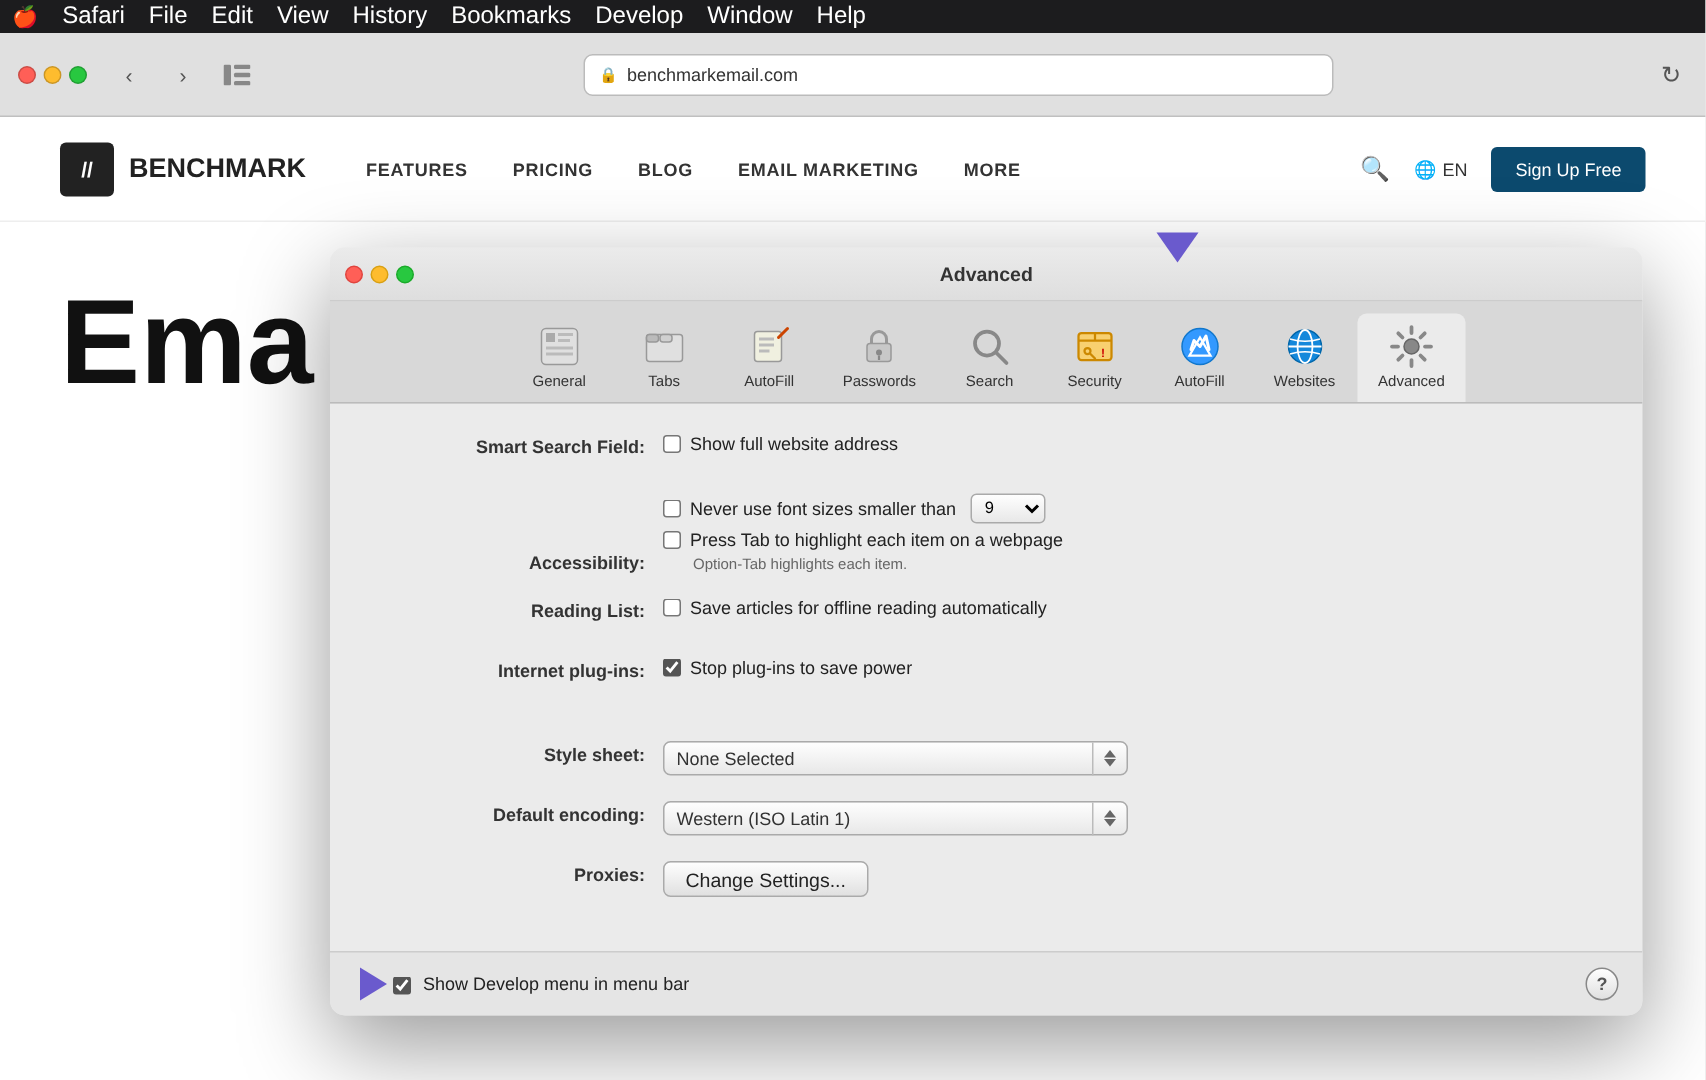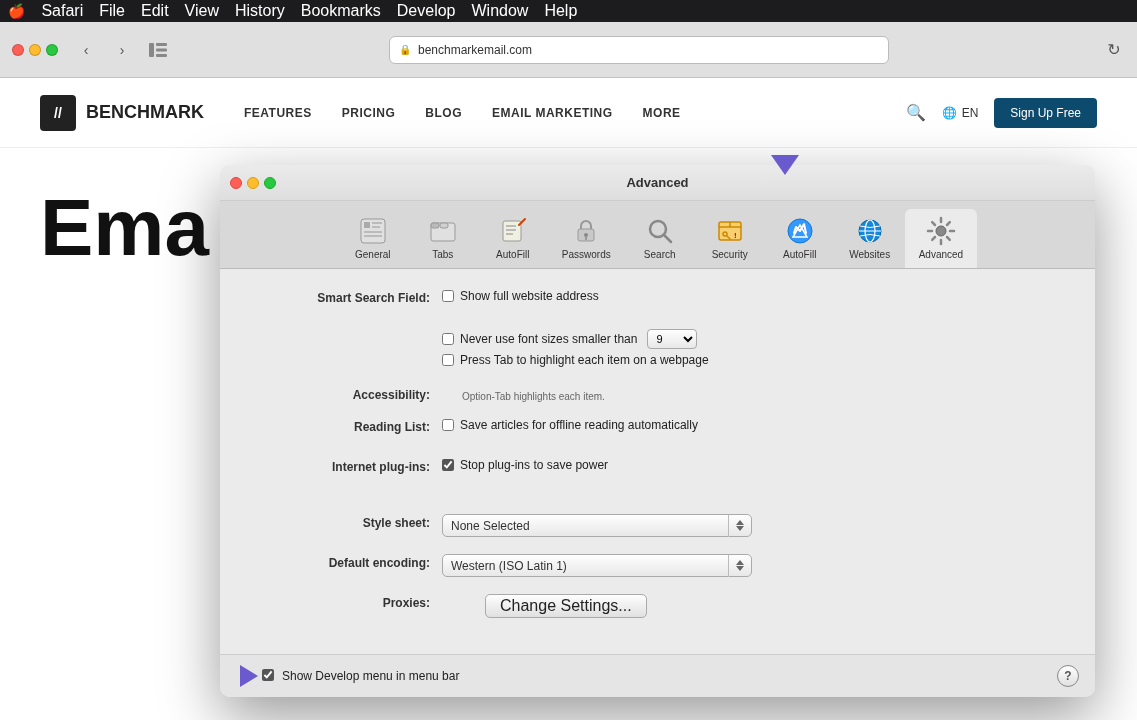--- a/index.html
+++ b/index.html
@@ -316,21 +316,20 @@
       display: flex;
       align-items: center;
       gap: 6px;
       font-size: 12px;
       color: #222;
     }
     .pref-hint {
       font-size: 10px;
       color: #666;
       margin-left: 20px;
-      margin-top: 20px;
     }
     input[type="checkbox"] {
       width: 12px;
       height: 12px;
       cursor: pointer;
       accent-color: #555;
     }
     .font-size-select {
       border: 1px solid #aaa;
       border-radius: 4px;
@@ -384,41 +383,40 @@
       border-right: 4px solid transparent;
     }
     .arrow-up { border-bottom: 5px solid #666; }
     .arrow-down { border-top: 5px solid #666; }
 
     .change-btn {
       height: 24px;
       border: 1px solid #aaa;
       border-radius: 5px;
       background: linear-gradient(to bottom, #fefefe, #e0e0e0);
-      font-size: 16px;
+      font-size: 13px;
       padding: 0 14px;
       cursor: pointer;
       color: #222;
       display: flex;
       align-items: center;
-      margin-left: 43px;
     }
 
     
     .dialog-bottom {
       border-top: 1px solid #ccc;
       padding: 10px 20px;
       display: flex;
       align-items: center;
       background: #e5e5e5;
       position: relative;
     }
     .develop-row {
       display: flex;
-      align-items: flex-start;
+      align-items: flex-end;
       gap: 8px;
       font-size: 12px;
       color: #222;
     }
     .play-triangle {
       width: 0; height: 0;
       border-top: 11px solid transparent;
       border-bottom: 11px solid transparent;
       border-left: 18px solid #6a5acd;
       margin-right: 4px;

